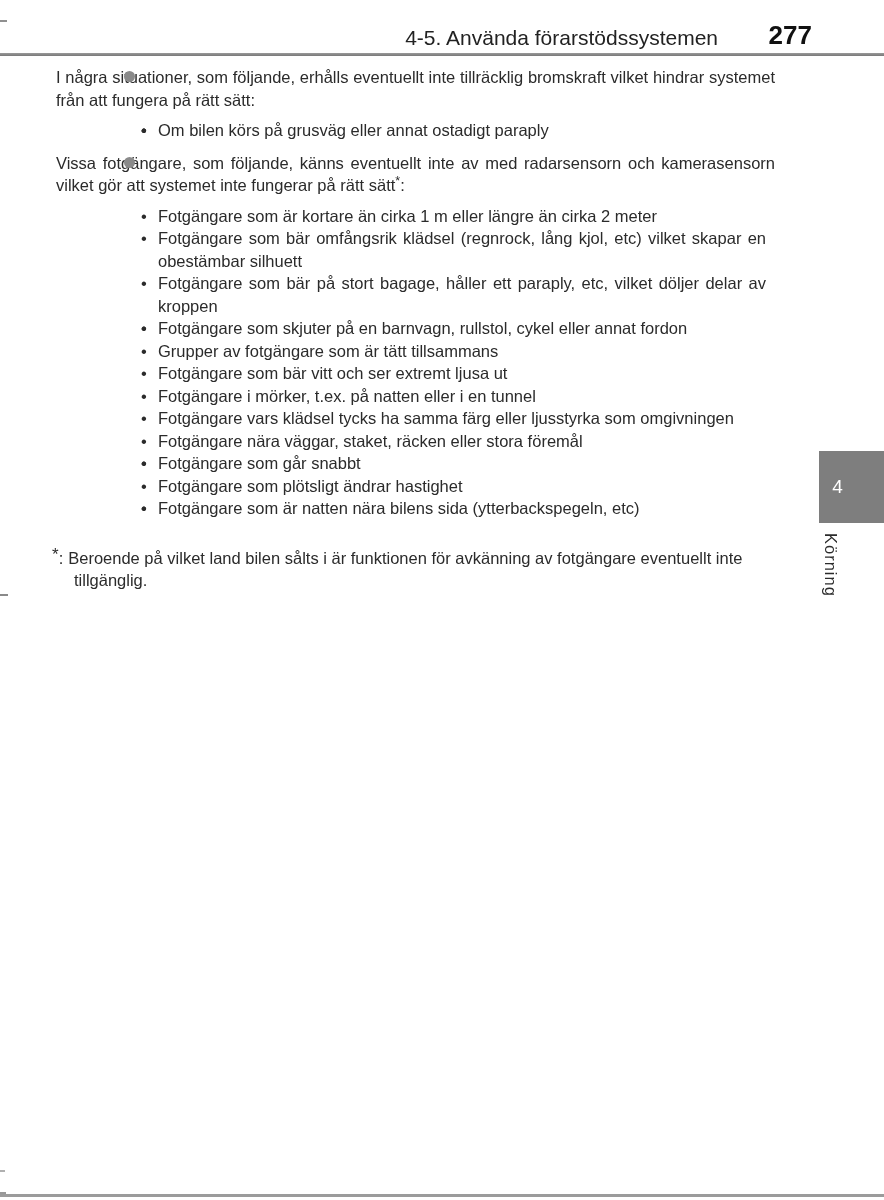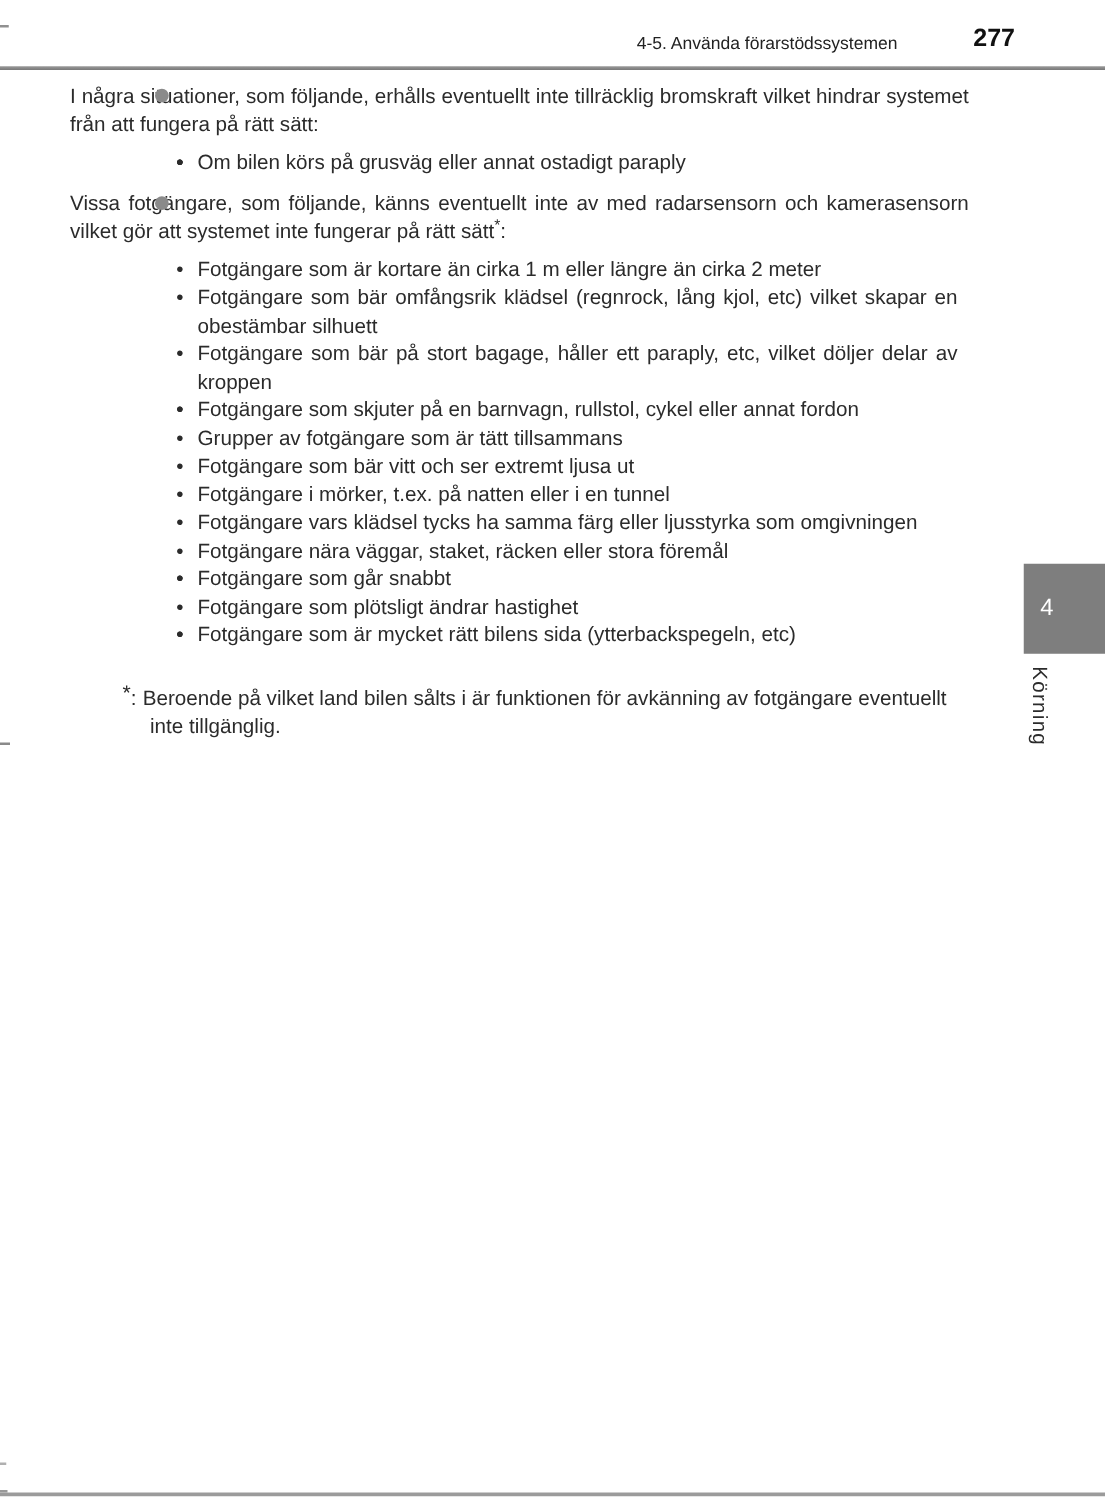--- a/index.html
+++ b/index.html
@@ -10,29 +10,29 @@
     background: #ffffff;
     font-family: "Liberation Sans", "DejaVu Sans", sans-serif;
     color: #2b2b2b;
     overflow: hidden;
   }
   
   .header-title {
     position: absolute;
     top: 26px;
     right: 166px;
-    font-size: 14px;
+    font-size: 21px;
     color: #222;
     white-space: nowrap;
   }
   .page-number {
     position: absolute;
     top: 20px;
     right: 72px;
-    font-size: 20px;
+    font-size: 26px;
     font-weight: 700;
     color: #111;
   }
   .header-rule {
     position: absolute;
     top: 53px;
     left: 0;
     width: 884px;
     height: 3px;
     background: linear-gradient(#9a9a9a, #787878);
@@ -83,21 +83,21 @@
     color: #2b2b2b;
   }
   sup.ast {
     font-size: 12.5px;
     line-height: 0;
     vertical-align: 6px;
   }
   .footnote {
     position: relative;
     margin-top: 24px;
-    padding-left: 120px;
+    padding-left: 74px;
     padding-right: 9px;
     text-indent: -22px;
   }
   .fn-marker {
     font-size: 17px;
     vertical-align: 4px;
   }
   .fn-sep { margin-right: 5px; }
   
   .chapter-tab {
@@ -161,21 +161,21 @@
         <div class="sub-item"><span class="dot">•</span><span>Fotgängare som skjuter på en barnvagn, rullstol, cykel eller annat fordon</span></div>
         <div class="sub-item"><span class="dot">•</span><span>Grupper av fotgängare som är tätt tillsammans</span></div>
         <div class="sub-item"><span class="dot">•</span><span>Fotgängare som bär vitt och ser extremt ljusa ut</span></div>
         <div class="sub-item"><span class="dot">•</span><span>Fotgängare i mörker, t.ex. på natten eller i en tunnel</span></div>
         <div class="sub-item"><span class="dot">•</span><span>Fotgängare vars klädsel tycks ha samma färg eller ljusstyrka som omgivningen</span></div>
         <div class="sub-item"><span class="dot">•</span><span>Fotgängare nära väggar, staket, räcken eller stora föremål</span></div>
         <div class="sub-item"><span class="dot">•</span></div>
         <div class="sub-item"><span class="dot">•</span><span>Fotgängare som går snabbt</span></div>
         <div class="sub-item"><span class="dot">•</span><span>Fotgängare som plötsligt ändrar hastighet</span></div>
         <div class="sub-item"><span class="dot">•</span></div>
-        <div class="sub-item"><span class="dot">•</span><span>Fotgängare som är mycket rätt bilens sida (ytterbackspegeln, etc)</span></div>
+        <div class="sub-item"><span class="dot">•</span><span>Fotgängare som är natten nära bilens sida (ytterbackspegeln, etc)</span></div>
       </div>
       <div class="footnote"><span class="fn-marker">*</span><span class="fn-sep">:</span><span>Beroende på vilket land bilen sålts i är funktionen för avkänning av fotgängare eventuellt inte tillgänglig.</span></div>
     </div>
 
   <div class="chapter-tab">
     <span>4</span>
   </div>
 
   <div class="chapter-label">Körning</div>
 

